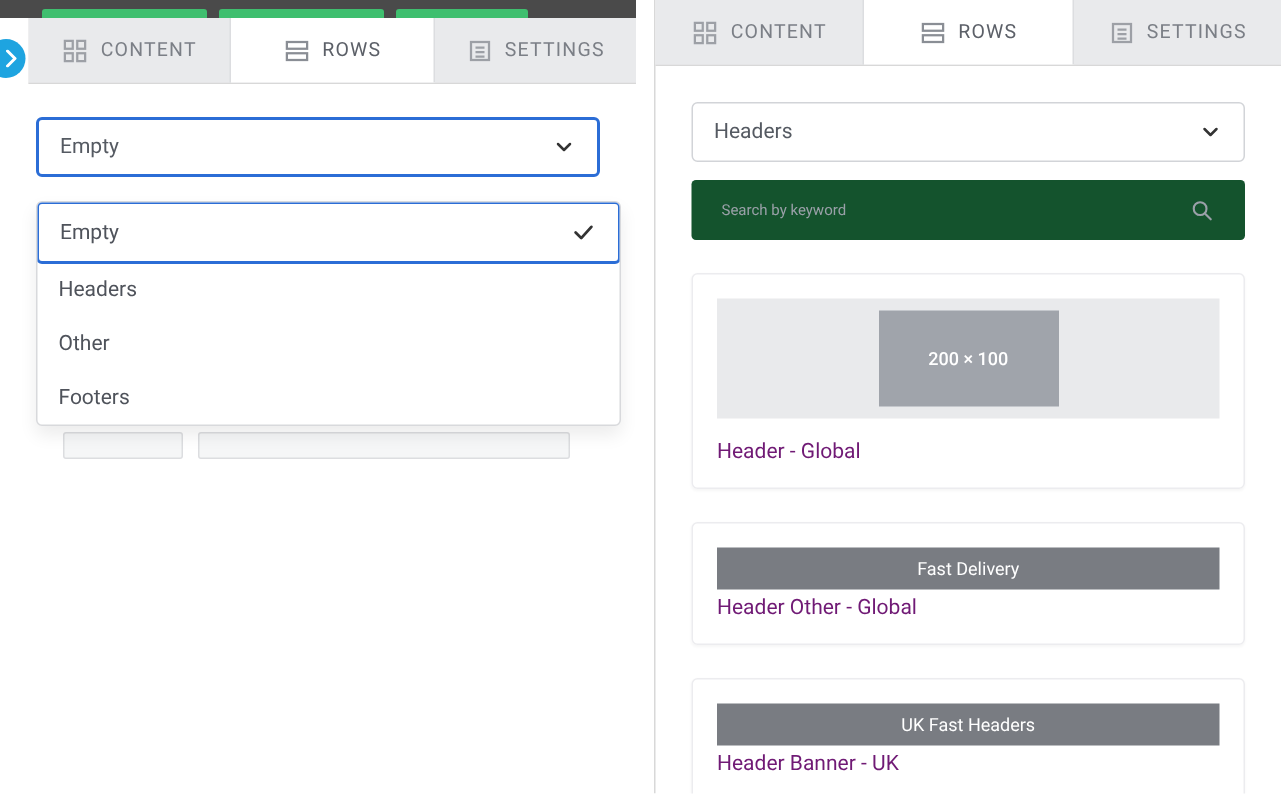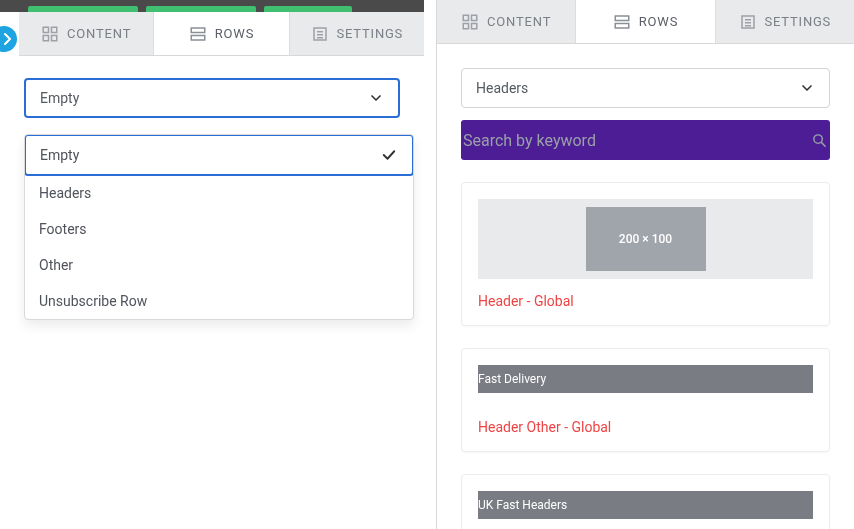--- a/index.html
+++ b/index.html
@@ -150,28 +150,28 @@
   .ph-box{
     height:18px;
     border:1px solid #dcdde0;
     border-radius:2px;
     background:#f5f6f7;
   }
 
   
   .search-box{
     margin-top:12px;
-    background:#4c1d95;
+    background:#14532d;
     border-radius:3px;
     height:40px;
     display:flex;
     align-items:center;
-    padding:0 2px;
+    padding:0 20px;
     color:#9aa0a8;
-    font-size:16px;
+    font-size:10px;
   }
   .search-box .mag{ margin-left:auto; }
 
   .row-card{
     margin-top:22px;
     border:1px solid #ececef;
     border-radius:4px;
     padding:16px;
     box-shadow:0 1px 2px rgba(0,0,0,0.04);
   }
@@ -189,31 +189,31 @@
     background:#a0a4ab;
     color:#fff;
     display:flex;
     align-items:center;
     justify-content:center;
     font-size:12px;
     font-weight:500;
   }
   .row-card .caption{
     font-size:14px;
-    color:#ef4444;
+    color:#701a75;
   }
   .bar-preview{
     background:#797c82;
     color:#fff;
     font-size:12px;
     height:28px;
     display:flex;
     align-items:center;
-    justify-content:flex-start;
-    margin-bottom:26px;
+    justify-content:center;
+    margin-bottom:4px;
   }
 </style>
 </head>
 <body>
 
 <div class="panel panel-left">
   <div class="top-stub">
     <div class="stub-btn" style="width:110px"></div>
     <div class="stub-btn" style="width:110px"></div>
     <div class="stub-btn" style="width:88px"></div>
@@ -271,27 +271,24 @@
     <div class="dropdown-item selected">
       <span>Empty</span>
       <svg class="check" width="18" height="18" viewBox="0 0 24 24">
           <path d="M5 12 L10 17 L19 7" stroke="#333" stroke-width="2.5" fill="none" stroke-linecap="round" stroke-linejoin="round"></path>
         </svg>
     </div>
     <div class="dropdown-item">
       <span>Headers</span>
     </div>
     <div class="dropdown-item">
+      <span>Other</span>
+    </div>
+    <div class="dropdown-item">
       <span>Footers</span>
-    </div>
-    <div class="dropdown-item">
-      <span>Other</span>
-    </div>
-    <div class="dropdown-item">
-      <span>Unsubscribe Row</span>
     </div>
   </div>
 </div>
 
 <div class="panel panel-right">
   <div class="tabs">
     <div class="tab">
       <svg width="18" height="18" viewBox="0 0 24 24">
           <rect x="3" y="3" width="7" height="7"></rect>
           <rect x="14" y="3" width="7" height="7"></rect>

